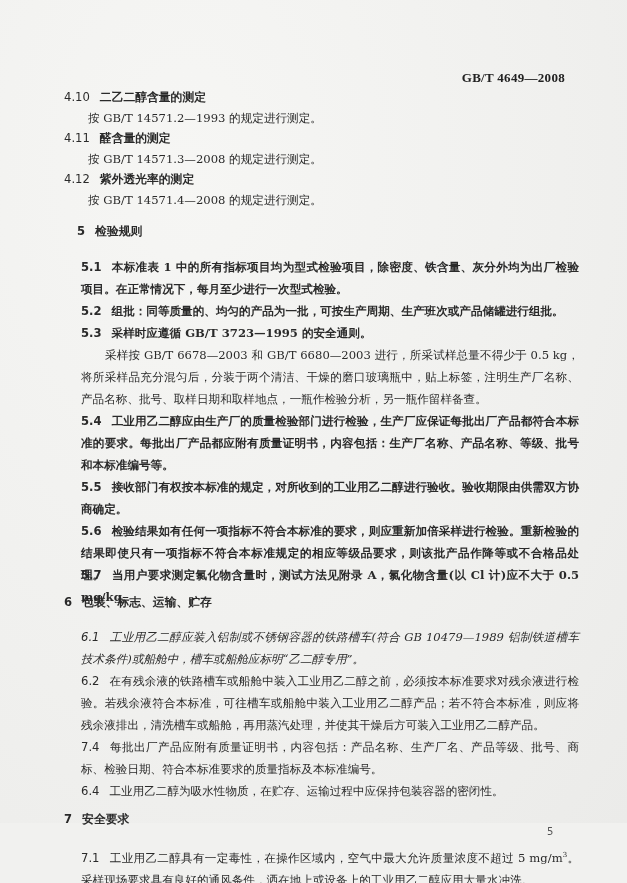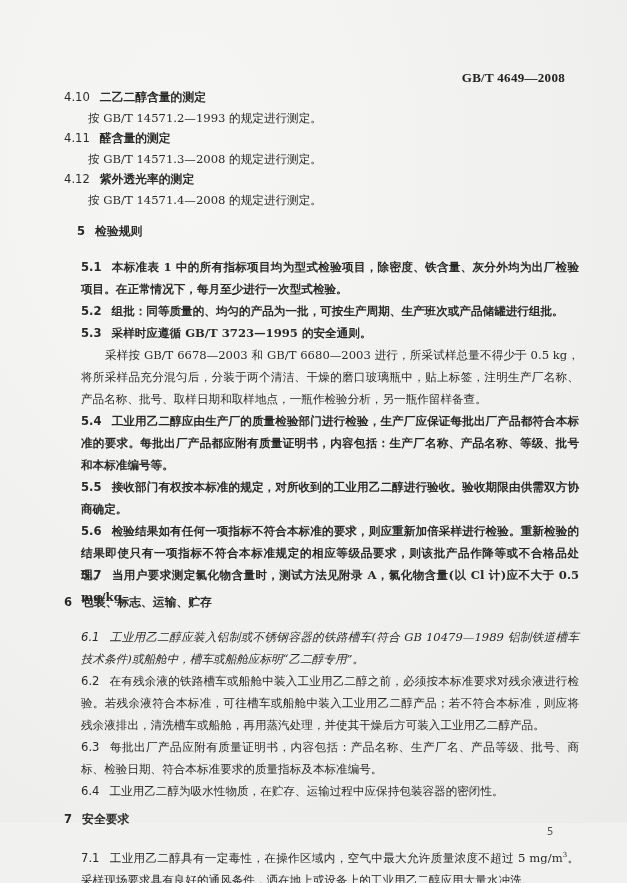--- a/index.html
+++ b/index.html
@@ -84,21 +84,21 @@
     <div class="line" style="top:505px;">
       <span class="num b">6</span><span class="sec">包装、标志、运输、贮存</span>
     </div>
     <div class="para" style="top:534px;font-style:italic;">
       <span class="num">6.1</span><span>工业用乙二醇应装入铝制或不锈钢容器的铁路槽车(符合 GB 10479—1989 铝制铁道槽车技术条件)或船舱中，槽车或船舱应标明“乙二醇专用”。</span>
     </div>
     <div class="para" style="top:578px;">
       <span class="num">6.2</span><span>在有残余液的铁路槽车或船舱中装入工业用乙二醇之前，必须按本标准要求对残余液进行检验。若残余液符合本标准，可往槽车或船舱中装入工业用乙二醇产品；若不符合本标准，则应将残余液排出，清洗槽车或船舱，再用蒸汽处理，并使其干燥后方可装入工业用乙二醇产品。</span>
     </div>
     <div class="para" style="top:644px;">
-      <span class="num">6.3</span><span>每批出厂产品应附有质量证明书，内容包括：产品名称、生产厂名、产品等级、批号、商标、检验日期、符合本标准要求的质量指标及本标准编号。</span>
+      <span class="num">7.4</span><span>每批出厂产品应附有质量证明书，内容包括：产品名称、生产厂名、产品等级、批号、商标、检验日期、符合本标准要求的质量指标及本标准编号。</span>
     </div>
     <div class="para" style="top:688px;">
       <span class="num">6.4</span><span>工业用乙二醇为吸水性物质，在贮存、运输过程中应保持包装容器的密闭性。</span>
     </div>
 
     <div class="line" style="top:722px;">
       <span class="num b">7</span><span class="sec">安全要求</span>
     </div>
     <div class="para" style="top:752px;">
       <span class="num">7.1</span><span>工业用乙二醇具有一定毒性，在操作区域内，空气中最大允许质量浓度不超过 5 mg/m</span><sup>3</sup><span>。采样现场要求具有良好的通风条件，洒在地上或设备上的工业用乙二醇应用大量水冲洗。</span>

